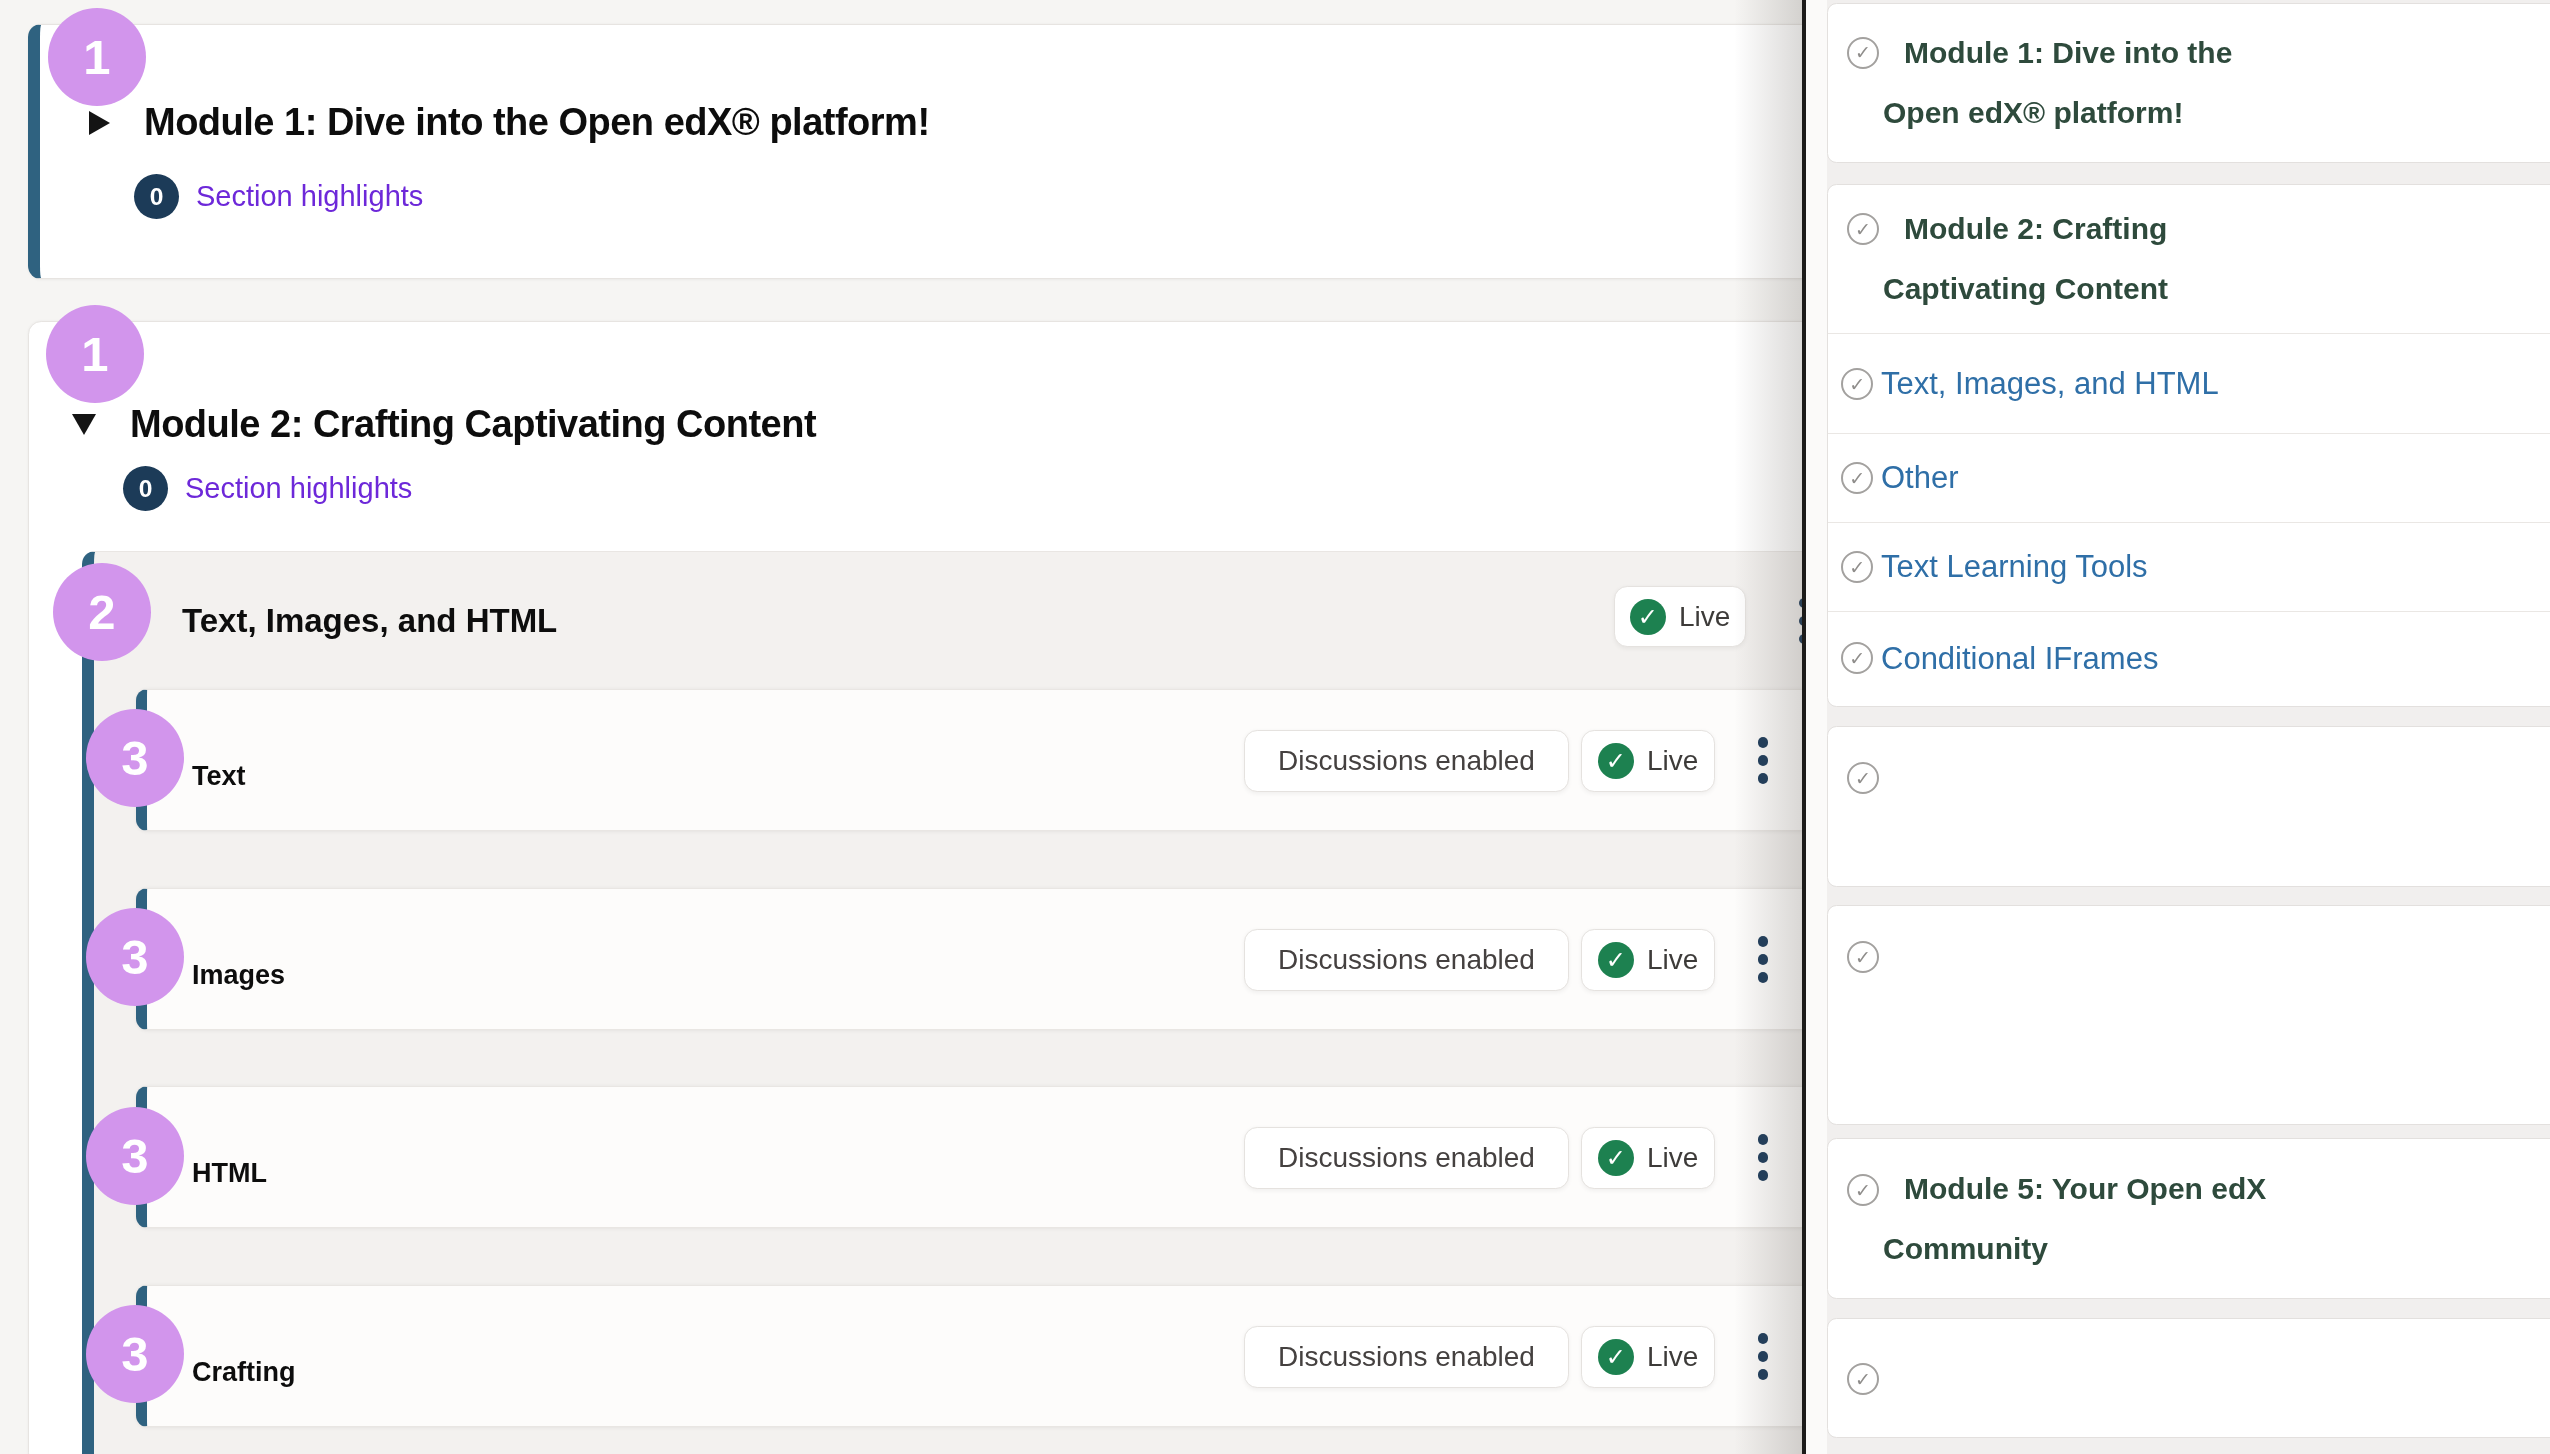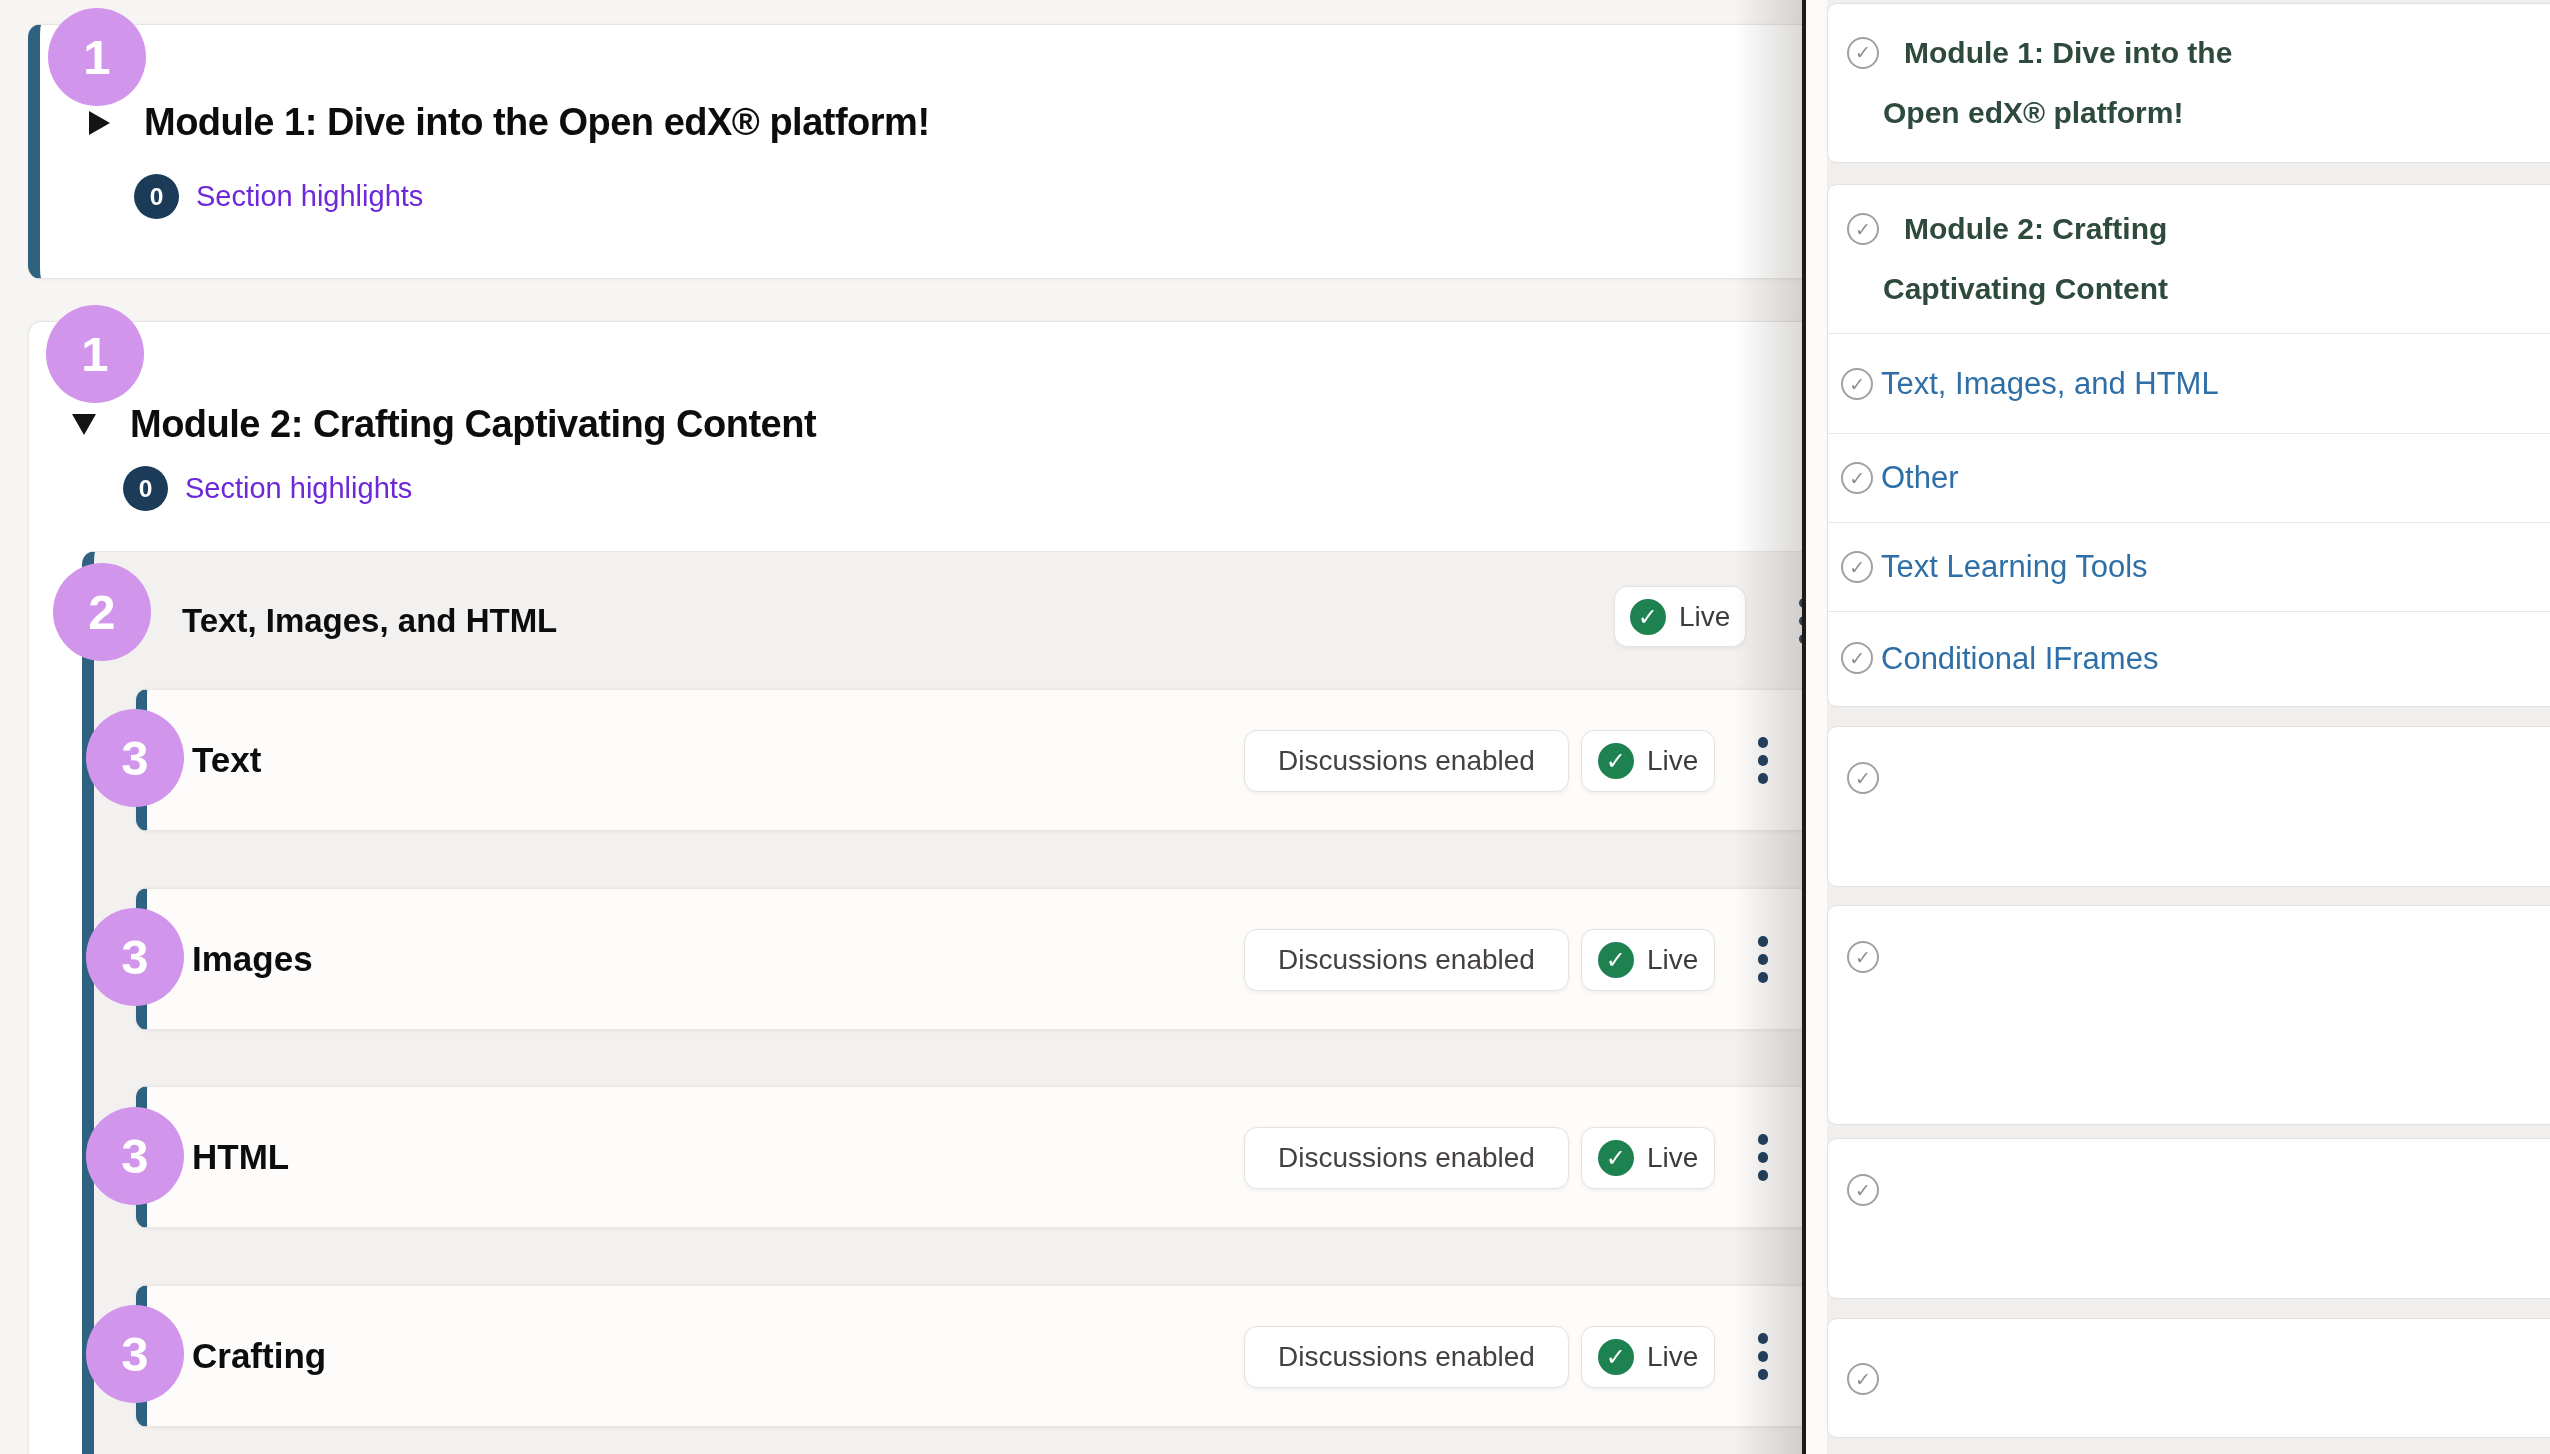--- a/index.html
+++ b/index.html
@@ -72,21 +72,21 @@
   .kebab { position: absolute; width: 38px; height: 85px; display: flex; flex-direction: column; align-items: center; justify-content: center; gap: 7.6px; cursor: pointer; }
   .kebab span { width: 10.4px; height: 10.4px; border-radius: 50%; background: #1e3c5b; }
   .sub-kebab { left: 1691px; top: 26.5px; }
 
   
   .unit-card {
     position: absolute; left: 42px; width: 1703px; height: 142px;
     background: #fdfcfb; border: 0.9px solid #e9e6e3; border-left: 11.4px solid #2f6280;
     border-radius: 11.4px; box-shadow: 0 0.9px 3.8px rgba(0,0,0,0.06);
   }
-  .unit-title { position: absolute; left: 45px; top: 0; height: 100%; display: flex; align-items: center; font-size: 35px; font-weight: bold; color: #0d0d0d; }
+  .unit-title { position: absolute; left: 45px; top: 16px; height: 100%; display: flex; align-items: center; font-size: 27px; font-weight: bold; color: #0d0d0d; }
   .unit-discussions { left: 1097px; top: 40px; width: 325px; }
   .unit-live { left: 1434px; top: 40px; width: 134px; }
   .unit-kebab { left: 1597px; top: 28px; }
 
   
   .ann-badge {
     position: absolute; width: 98px; height: 98px; border-radius: 50%;
     background: #d295ec; color: #fff; font-size: 49px; font-weight: bold;
     display: flex; align-items: center; justify-content: center; z-index: 50;
   }
@@ -283,20 +283,21 @@
 
   <div class="s-card" style="top:905px;height:220px">
     <div class="s-mod">
       <span class="s-icon" style="top:35px">✓</span>
     </div>
   </div>
 
   <div class="s-card" style="top:1138px;height:161px">
     <div class="s-mod">
       <span class="s-icon" style="top:35px">✓</span>
+      <div class="s-mod-text">Module 5: Your Open edX Community</div>
     </div>
   </div>
 
   <div class="s-card" style="top:1318px;height:120px">
     <div class="s-mod">
       <span class="s-icon" style="top:44px">✓</span>
     </div>
   </div>
 </div>
 

